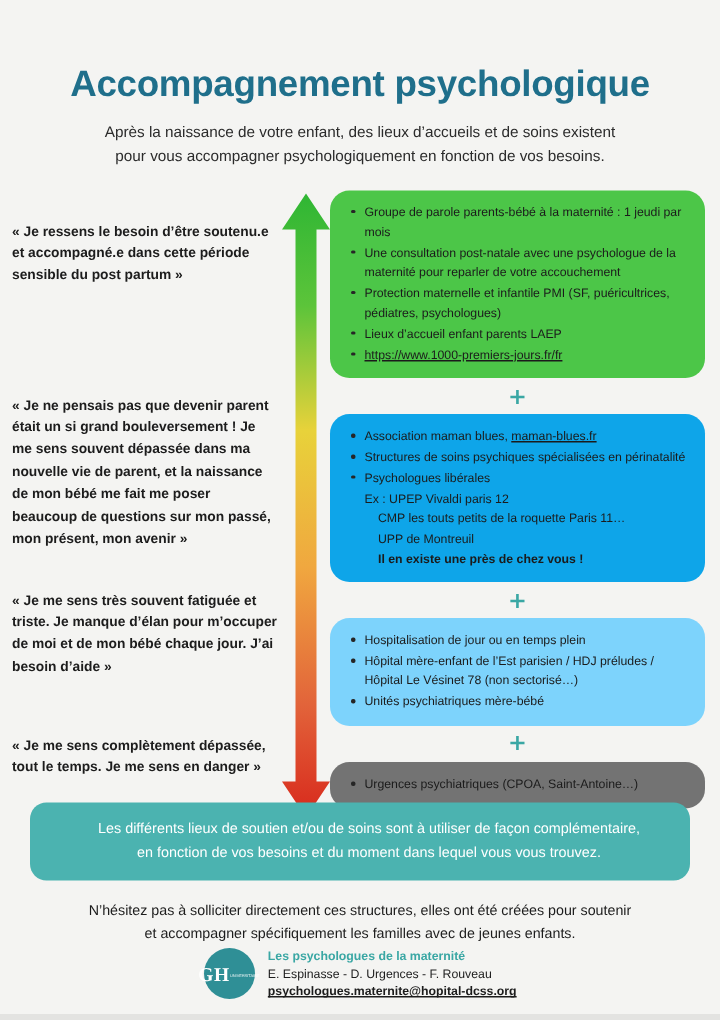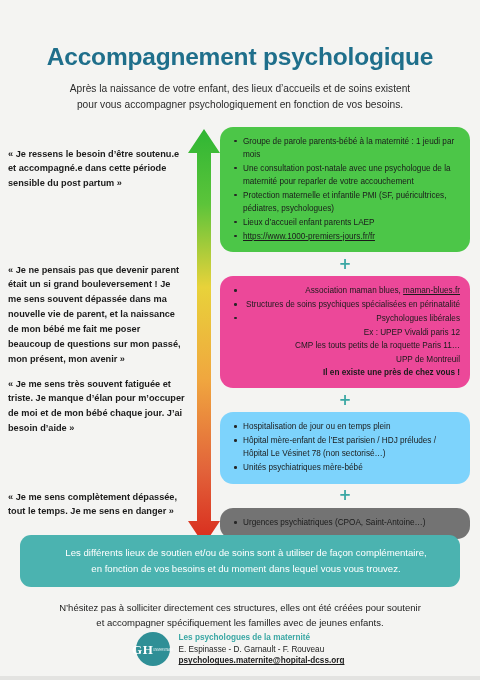--- a/index.html
+++ b/index.html
@@ -57,21 +57,21 @@
     position: absolute;
     width: 178px;
     text-align: left;
     color: #1c1c1c;
     font-size: 9.2px;
     font-weight: bold;
     line-height: 1.62;
   }
   .q0 { top: 20px; }
   .q1 { top: 136px; }
-  .q2 { top: 250px; }
+  .q2 { top: 266px; }
   .q3 { top: 363px; }
 
   
   .arrow-wrap {
     position: absolute;
     left: 184px;
     top: 0;
     width: 40px;
     height: 420px;
   }
@@ -83,21 +83,21 @@
     top: 0;
     right: 10px;
   }
   .card {
     border-radius: 13px;
     padding: 8px 10px 9px 10px;
     box-sizing: border-box;
     color: #1b1b1b;
   }
   .card.green  { background: #4cc648; }
-  .card.yellow { background: #ec4899; text-align: right; }
+  .card.yellow { background: #0ea5e9; }
   .card.orange { background: #7dd3fc; }
   .card.red    { background: #737373; }
 
   ul.items {
     margin: 0;
     padding: 0 0 0 13px;
     list-style: none;
   }
   ul.items > li {
     position: relative;
@@ -310,20 +310,20 @@
     </div>
   </div>
 
   <div class="footer">
     <div class="logo">
       <div class="mono">GH</div>
       <div class="mono-sub">UNIVERSITAIRE</div>
     </div>
     <div class="footer-text">
       <div class="f-line1">Les psychologues de la maternité</div>
-      <div class="f-line2">E. Espinasse - D. Garnault - F. Rouveau</div>
+      <div class="f-line2">E. Espinasse - D. Urgences - F. Rouveau</div>
       <div class="f-line3">psychologues.maternite@hopital-dcss.org</div>
     </div>
   </div>
 
   <div class="footer-rule"></div>
 
 </div>
 
 </body></html>

